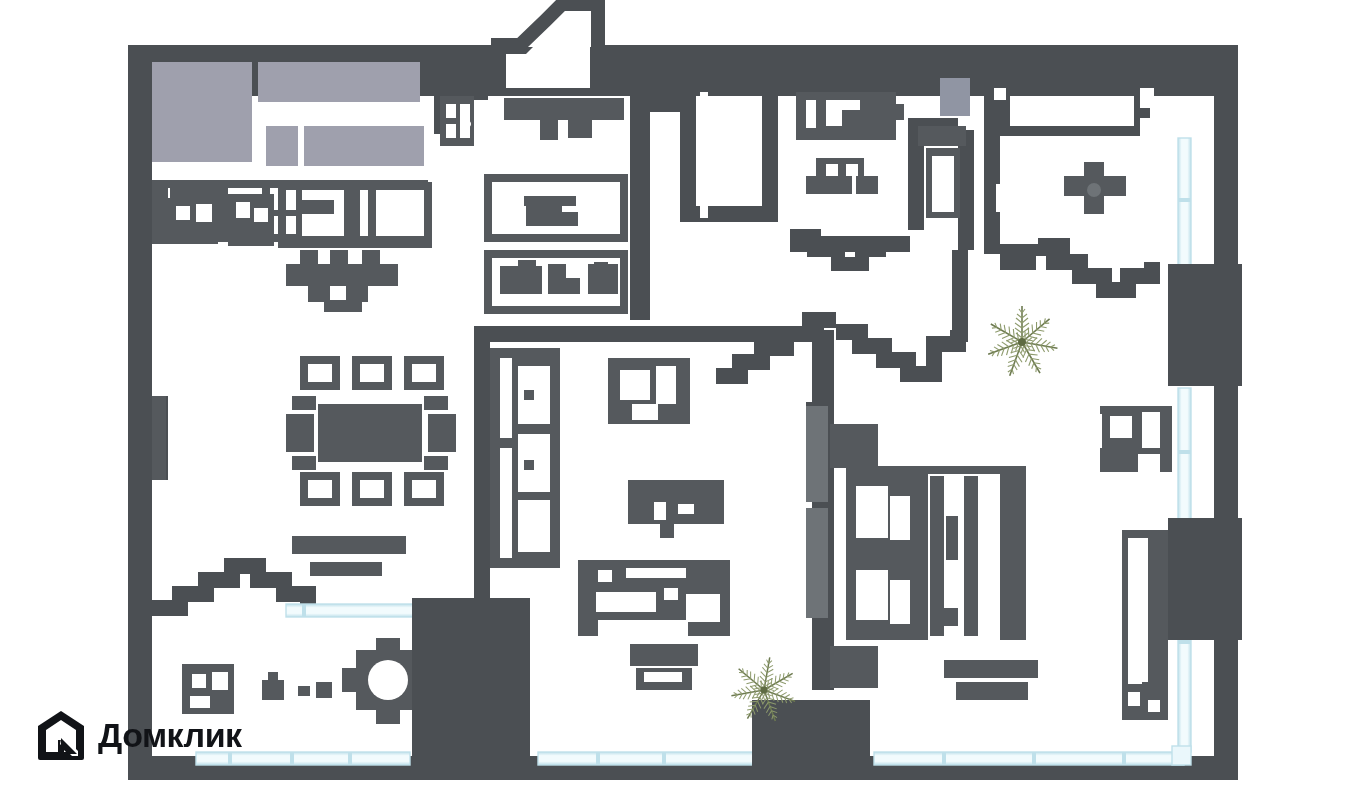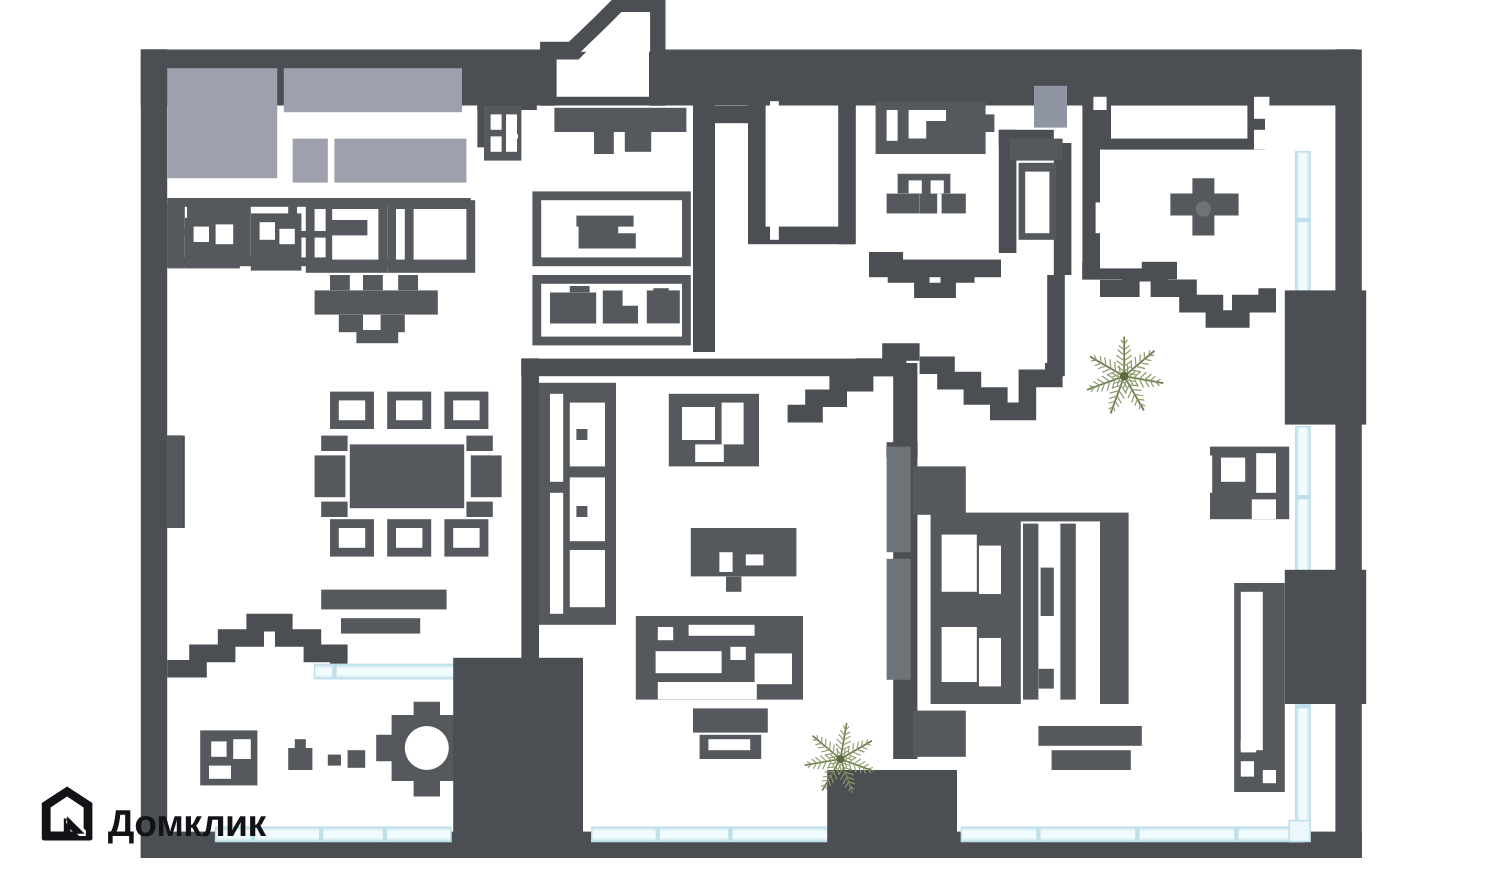--- a/index.html
+++ b/index.html
@@ -6,21 +6,21 @@
   body{
     width:1354px;height:800px;overflow:hidden;position:relative;
     font-family:"Liberation Sans", sans-serif;
   }
   #stage{position:absolute;left:0;top:0;width:1354px;height:800px;background:#fff;}
   svg#plan{position:absolute;left:0;top:0;width:1354px;height:800px;display:block;}
 
   
   #logo{
     position:absolute;left:34px;top:704px;height:62px;
-    display:flex;align-items:flex-end;gap:8px;
+    display:flex;align-items:center;gap:8px;
   }
   #logo .mark{width:54px;height:54px;position:relative;}
   #logo .wordmark{
     font-size:34px;font-weight:bold;color:#111317;letter-spacing:-0.5px;
     font-family:"Liberation Sans", sans-serif;line-height:1;
     margin-left:2px;
   }
 </style>
 </head>
 <body>

